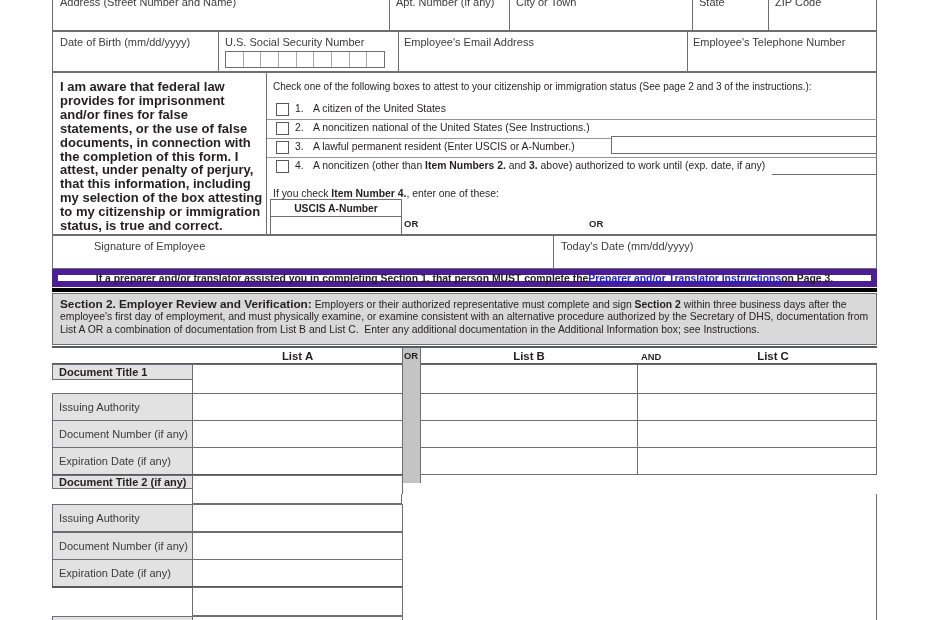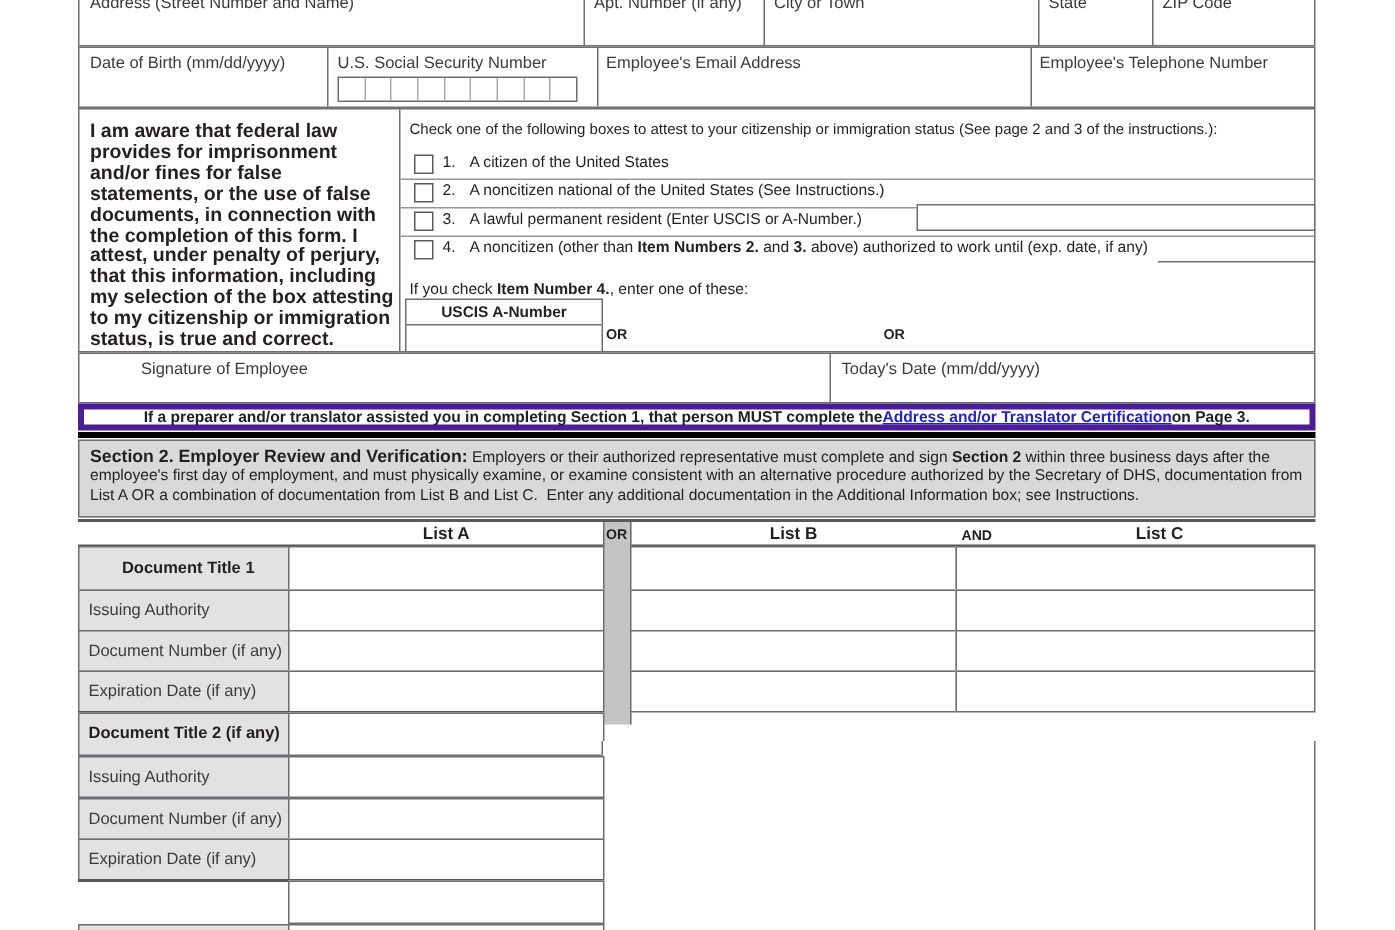--- a/index.html
+++ b/index.html
@@ -60,21 +60,21 @@
               font-size:10.3px;font-weight:bold;color:#231f20;}
   .ortag{position:absolute;font-size:9.5px;font-weight:bold;color:#231f20;}
 
   
   #sigband{position:absolute;left:52px;top:235px;width:825px;height:34px;
            border:1px solid #6d6e71;box-sizing:border-box;}
   #sigdiv{position:absolute;left:553px;top:236px;width:1px;height:32px;background:#6d6e71;}
 
   
   #prepstrip{position:absolute;left:52px;top:269px;width:825px;height:18px;
-             border:4px solid #4c1d95;box-sizing:border-box;
+             border:6px solid #4c1d95;box-sizing:border-box;
              display:flex;align-items:center;justify-content:center;
              font-size:10.4px;font-weight:bold;color:#231f20;}
   #prepstrip a{color:#2222cc;text-decoration:underline;font-weight:bold;}
 
   #blackbar{position:absolute;left:52px;top:288px;width:825px;height:4px;background:#000;}
 
   
   #sec2{position:absolute;left:52px;top:293px;width:825px;height:52px;
         background:#d9d9d9;border:1px solid #6d6e71;box-sizing:border-box;
         padding:4px 7px 0 7px;font-size:10.4px;line-height:12.4px;color:#231f20;}
@@ -199,21 +199,21 @@
 
   <div id="sigband"></div>
   <div id="sigdiv"></div>
   <div class="cellpad lbl" style="left:63px;top:240px;margin-left:31px;">Signature of Employee</div>
   <div class="cellpad lbl" style="left:561px;top:240px;">Today's Date (mm/dd/yyyy)</div>
   <div class="box" style="left:63px;top:254px;width:480px;height:12px;"></div>
   <div class="box" style="left:561px;top:254px;width:308px;height:12px;"></div>
 
   <div id="prepstrip">
     <span>If a preparer and/or translator assisted you in completing Section 1, that person MUST complete the </span>
-      <a href="#">Address and/or Translator Certification</a>
+      <a href="#">Preparer and/or Translator Instructions</a>
       <span> on Page 3.</span>
   </div>
 
   <div id="blackbar"></div>
 
   <div id="sec2">
     <span class="big">Section 2. Employer Review and Verification:</span><span> Employers or their authorized representative must complete and sign <b>Section 2</b> within three business days after the employee's first day of employment, and must physically examine, or examine consistent with an alternative procedure authorized by the Secretary of DHS, documentation from List A OR a combination of documentation from List B and List C.&nbsp; Enter any additional documentation in the Additional Information box; see Instructions.</span>
   </div>
 
   <div id="tbl">
@@ -223,21 +223,21 @@
     <div class="andor" style="left:352px;top:4px;">OR</div>
 
     <div class="listhdr" style="left:141px;width:209px;">List A</div>
     <div class="listhdr" style="left:369px;width:216px;">List B</div>
     <div class="andor" style="left:589px;top:5px;">AND</div>
     <div class="listhdr" style="left:617px;width:208px;">List C</div>
 
     <div class="thickrule" style="left:0;top:17px;width:350px;"></div>
     <div class="thickrule" style="left:369px;top:17px;width:456px;"></div>
 
-    <div class="lblcell" style="top:18px;height:30px;justify-content:center;">
+    <div class="lblcell" style="top:18px;height:16px;">
       <span class="lbl-b">Document Title 1</span>
     </div>
     <div class="valcell" style="left:140px;top:18px;width:211px;height:30px;"></div>
     <div class="valcell" style="left:368px;top:18px;width:218px;height:30px;"></div>
     <div class="valcell" style="left:585px;top:18px;width:240px;height:30px;"></div>
 
     <div class="lblcell" style="top:47px;height:28px;">
       <span class="lbl">Issuing Authority</span>
     </div>
     <div class="valcell" style="left:140px;top:47px;width:211px;height:28px;"></div>
@@ -253,21 +253,21 @@
 
     <div class="lblcell" style="top:101px;height:28px;">
       <span class="lbl">Expiration Date (if any)</span>
     </div>
     <div class="valcell" style="left:140px;top:101px;width:211px;height:28px;"></div>
     <div class="valcell" style="left:368px;top:101px;width:218px;height:28px;"></div>
     <div class="valcell" style="left:585px;top:101px;width:240px;height:28px;"></div>
 
     <div class="thickrule" style="left:0;top:128px;width:350px;"></div>
 
-    <div class="lblcell" style="top:129px;height:29px;">
+    <div class="lblcell" style="top:129px;height:14px;">
       <span class="lbl-b">Document Title 2 (if any)</span>
     </div>
     <div class="valcell" style="left:140px;top:129px;width:211px;height:29px;"></div>
 
     <div id="addinfo-body" style="top:148px;height:128px;"></div>
 
     <div class="lblcell" style="top:158px;height:28px;">
       <span class="lbl">Issuing Authority</span>
     </div>
     <div class="valcell" style="left:140px;top:158px;width:211px;height:28px;"></div>

